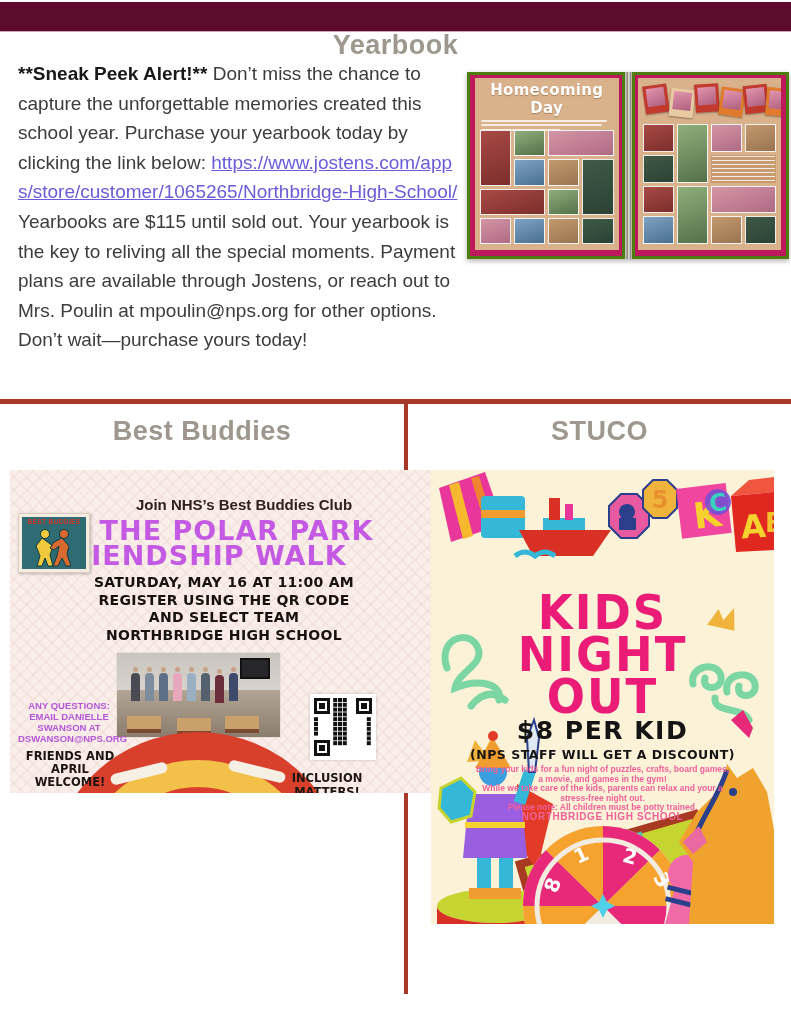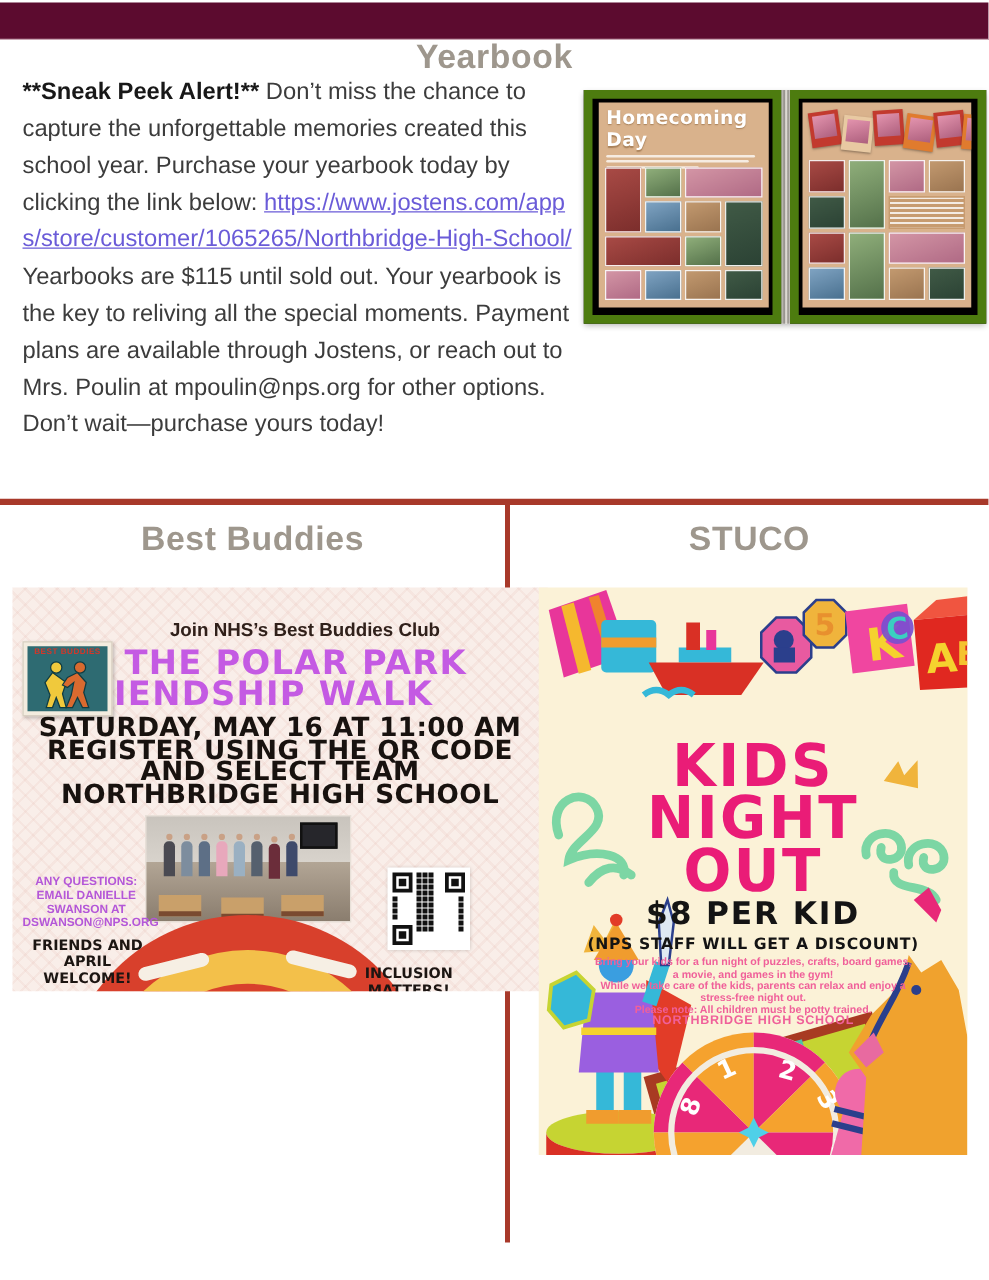--- a/index.html
+++ b/index.html
@@ -17,21 +17,21 @@
 
   
   .yb-text{position:absolute;left:18px;top:59px;width:442px;font-size:19px;line-height:29.6px;
            color:#3c3c3c;}
   .yb-text b{color:#181818;}
   .yb-link{color:#6a5bd8;text-decoration:underline;word-break:break-all;cursor:pointer;margin-top:31px;}
 
   
   .spread{position:absolute;left:467px;top:72px;width:322px;height:187px;background:#fdfdfd;
           box-shadow:0 2px 5px rgba(0,0,0,.3);display:flex;cursor:pointer;}
-  .pg{flex:1;position:relative;background:#000000;border:7px solid #4d7c0f;}
+  .pg{flex:1;position:relative;background:#be185d;border:3px solid #4d7c0f;text-align:center;}
   .spine{width:7px;background:linear-gradient(90deg,#d6d2cb,#8d8a84 35%,#f2efe9 55%,#908d87,#cfccc5);}
   .pg-in{position:absolute;left:5px;right:3px;top:3px;bottom:6px;background:#d9b28c;overflow:hidden;}
   .pg.right .pg-in{left:3px;right:5px;}
   .hc-band{position:relative;height:46px;padding:3px 6px 0 6px;box-sizing:border-box;}
   .hc-title{font-family:"DejaVu Sans",sans-serif;font-weight:bold;font-size:15px;color:#fff;
             text-shadow:0 1px 1px rgba(120,80,40,.5);letter-spacing:.3px;}
   .hc-cap{height:2px;background:rgba(255,255,255,.75);margin-top:2.5px;border-radius:1px;}
   .mosaic{position:absolute;left:5px;right:5px;bottom:6px;display:grid;gap:3px;
           grid-template-columns:repeat(4,1fr);grid-auto-rows:1fr;grid-auto-flow:dense;}
   .mosaic{top:52px;}
@@ -59,21 +59,21 @@
   .bb{position:absolute;left:10px;top:470px;width:428px;height:323px;background:#f9eee9;overflow:hidden;
       cursor:pointer;
       background-image:repeating-linear-gradient(45deg,rgba(226,176,166,.14) 0 2px,transparent 2px 9px),
                        repeating-linear-gradient(-45deg,rgba(226,176,166,.14) 0 2px,transparent 2px 9px);}
   .bb-join{position:absolute;left:40px;right:0;top:26px;text-align:center;font-weight:bold;
            font-size:15px;color:#30201a;}
   .bb-polar{position:absolute;left:40px;right:0;top:48px;text-align:left;font-weight:bold;
             font-size:27px;line-height:25px;color:#c45ae3;letter-spacing:1px;
             font-family:"DejaVu Sans",sans-serif;}
   .bb-when{position:absolute;left:0;right:0;top:104px;text-align:center;font-weight:bold;
-           font-size:21px;line-height:17.5px;color:#18120f;letter-spacing:.3px;
+           font-size:14px;line-height:17.5px;color:#18120f;letter-spacing:.3px;
            font-family:"DejaVu Sans",sans-serif;}
   .bb-logo{position:absolute;left:8px;top:43px;width:72px;height:60px;background:#f3ecdf;
            border:1px solid #d8cfc2;box-shadow:1px 1px 3px rgba(0,0,0,.25);padding:3px;box-sizing:border-box;}
   .bb-logo-in{position:relative;width:100%;height:100%;background:#2e6b72;text-align:center;overflow:hidden;}
   .bb-logo-title{font-size:6.5px;font-weight:bold;color:#d4372a;letter-spacing:.4px;line-height:9px;}
   .bb-photo{position:absolute;left:106px;top:182px;width:163px;height:84px;border:1px solid #e8e0d8;
             background:linear-gradient(180deg,#c9c4bd 0%,#d8d3cc 44%,#b2a595 44%,#8a7d6e 100%);overflow:hidden;}
   .bb-photo .tv{position:absolute;right:10px;top:5px;width:26px;height:17px;background:#26262b;border:2px solid #111;}
   .person{position:absolute;top:20px;width:9px;height:28px;border-radius:4px 4px 0 0;}
   .person::before{content:'';position:absolute;left:2px;top:-6px;width:5px;height:5px;border-radius:50%;
@@ -446,20 +446,20 @@
     <div class="st-title">
       <div>KIDS</div>
       <div>NIGHT</div>
       <div>OUT</div>
     </div>
     <div class="st-price">$8 PER KID</div>
     <div class="st-disc">(NPS STAFF WILL GET A DISCOUNT)</div>
     <div class="st-body">
       <div>Bring your kids for a fun night of puzzles, crafts, board games,</div>
       <div>a movie, and games in the gym!</div>
-      <div>While we take care of the kids, parents can relax and enjoy a</div>
+      <div>While we take care of the kids, parents can relax and your a</div>
       <div>stress-free night out.</div>
       <div>Please note: All children must be potty trained.</div>
     </div>
     <div class="st-school">NORTHBRIDGE HIGH SCHOOL</div>
   </div>
 
 </div>
 
 </body></html>

